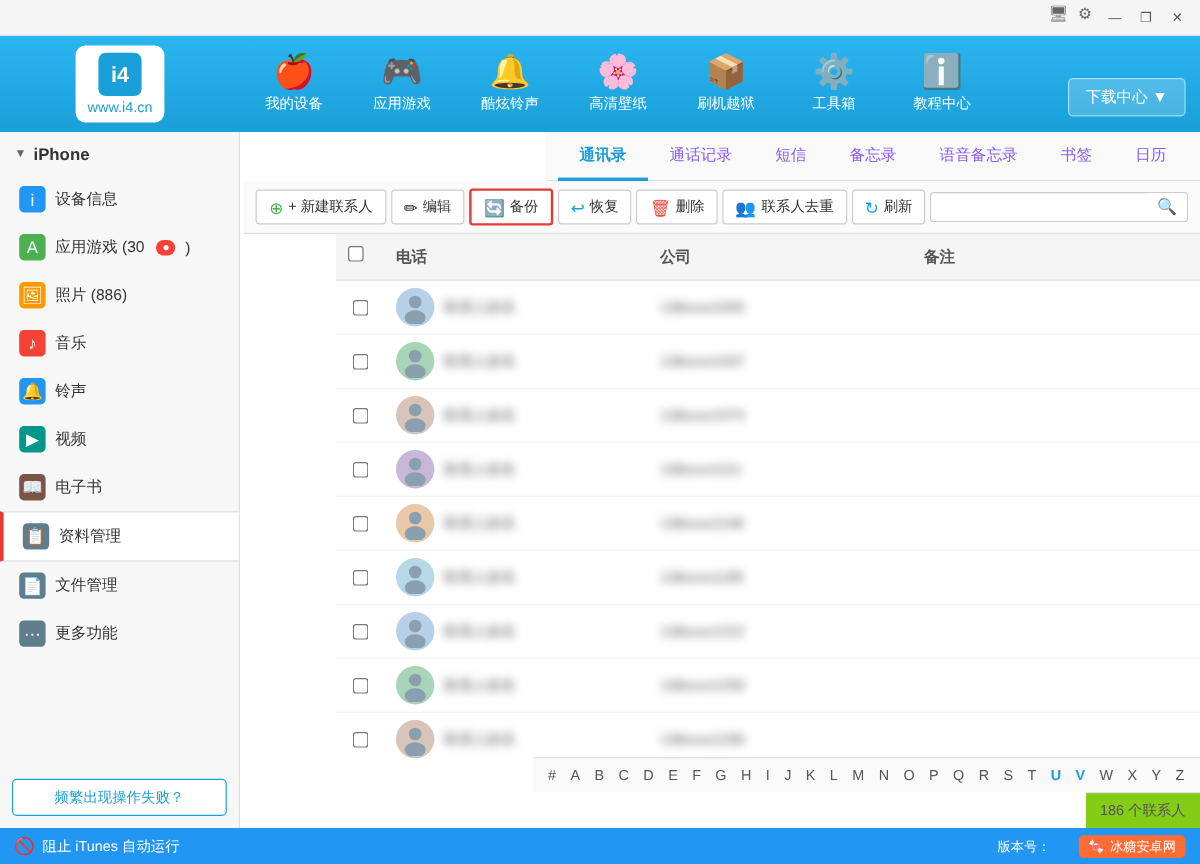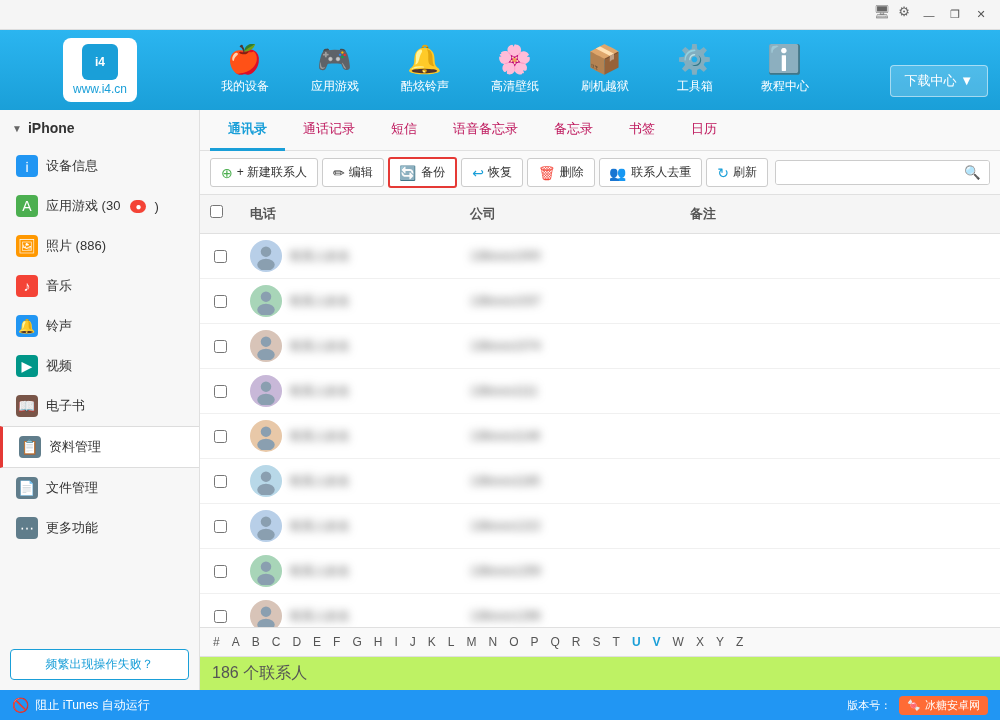--- a/index.html
+++ b/index.html
@@ -44,21 +44,21 @@
       padding: 6px 10px;
       display: flex;
       flex-direction: column;
       align-items: center;
     }
     .logo-icon {
       width: 36px; height: 36px;
       background: #1a9fd8;
       border-radius: 6px;
       display: flex; align-items: center; justify-content: center;
-      color: white; font-size: 12px; font-weight: bold;
+      color: white; font-size: 18px; font-weight: bold;
     }
     .logo-text { font-size: 12px; color: #1a9fd8; margin-top: 2px; }
 
     .nav-items {
       flex: 1;
       display: flex;
       align-items: center;
       justify-content: flex-start;
       gap: 0;
     }
@@ -173,34 +173,35 @@
       margin-top: 20px;
     }
 
     
     .content-area {
       flex: 1;
       display: flex;
       flex-direction: column;
       background: #fff;
       overflow: hidden;
+      align-items: flex-end;
     }
 
     
     .tab-bar {
       display: flex;
       border-bottom: 1px solid #e0e0e0;
       background: #f9f9f9;
       padding: 0 10px;
     }
     .tab-item {
       padding: 10px 18px;
       cursor: pointer;
       font-size: 13px;
-      color: #be185d;
+      color: #8b5cf6;
       border-bottom: 3px solid transparent;
       margin-bottom: -1px;
     }
     .tab-item.active {
       color: #1a9fd8;
       border-bottom: 3px solid #1a9fd8;
       font-weight: bold;
     }
 
     
@@ -338,21 +339,21 @@
       padding: 0 12px;
       color: white;
       font-size: 12px;
       justify-content: space-between;
     }
     .status-left { display: flex; align-items: center; gap: 6px; }
     .status-icon { font-size: 14px; }
     .status-right {
       display: flex;
       align-items: center;
-      gap: 8px;
+      gap: 24px;
       font-size: 11px;
     }
     .watermark-badge {
       background: #ff6b35;
       color: white;
       border-radius: 4px;
       padding: 2px 8px;
       font-size: 11px;
       display: flex; align-items: center; gap: 4px;
     }
@@ -469,22 +470,22 @@
       <button class="trouble-btn">频繁出现操作失败？</button>
     </div>
   </div>
 
   <div class="content-area">
 
     <div class="tab-bar">
       <div class="tab-item active">通讯录</div>
       <div class="tab-item">通话记录</div>
       <div class="tab-item">短信</div>
+      <div class="tab-item">备忘录</div>
       <div class="tab-item">语音备忘录</div>
-      <div class="tab-item">备忘录</div>
       <div class="tab-item">书签</div>
       <div class="tab-item">日历</div>
     </div>
 
     <div class="toolbar">
       <button class="tool-btn">
         <span class="btn-icon green">⊕</span>
         <span>+ 新建联系人</span>
       </button>
       <button class="tool-btn">
@@ -744,21 +745,21 @@
         <span class="alpha-letter">S</span>
         <span class="alpha-letter">T</span>
         <span class="alpha-letter highlight">U</span>
         <span class="alpha-letter highlight">V</span>
         <span class="alpha-letter">W</span>
         <span class="alpha-letter">X</span>
         <span class="alpha-letter">Y</span>
         <span class="alpha-letter">Z</span>
       </div>
 
-    <div style="padding:6px 12px; border-top:1px solid #e0e0e0; background:#bef264; font-size:16px; color:#555;">186 个联系人</div>
+    <div style="padding:6px 12px; border-top:1px solid #e0e0e0; background:#84cc16; font-size:12px; color:#555;">186 个联系人</div>
   </div>
 </div>
 
 <div class="status-bar">
   <div class="status-left">
     <span class="status-icon">🚫</span>
     <span>阻止 iTunes 自动运行</span>
   </div>
   <div class="status-right">
     <span>版本号：</span>

